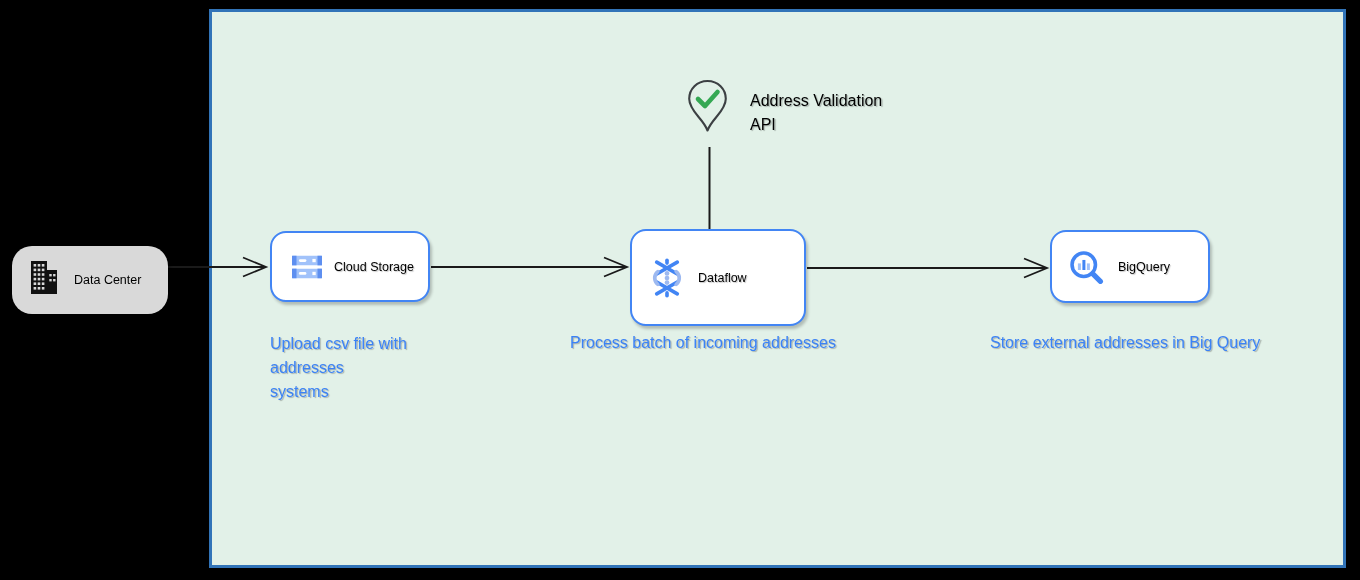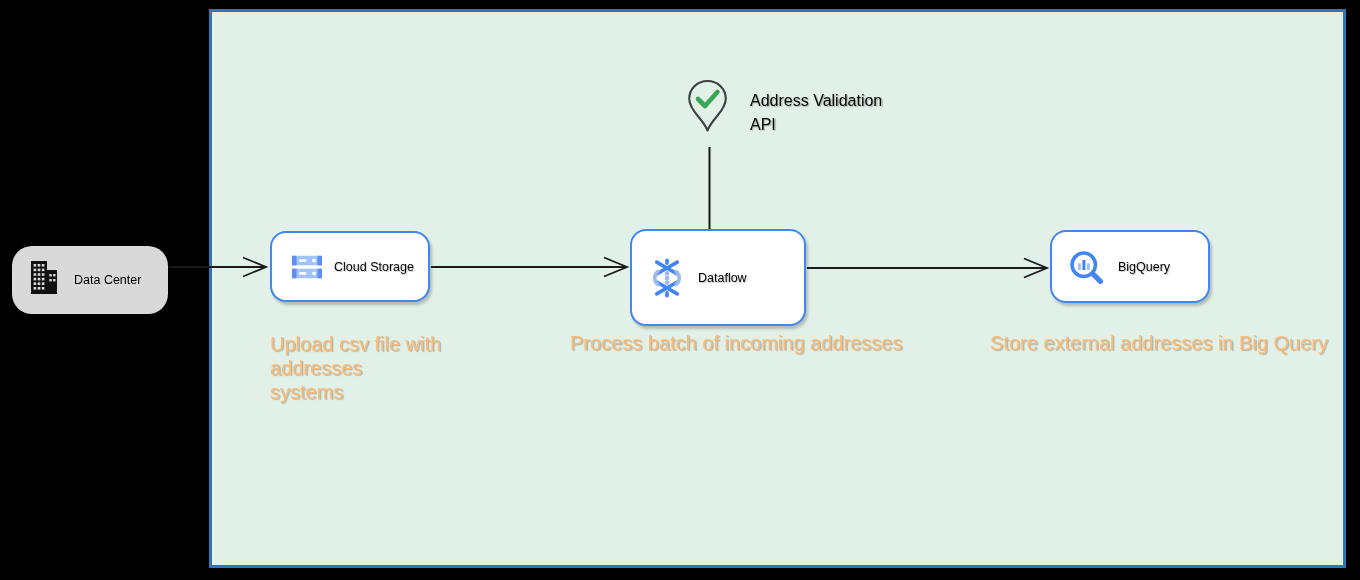--- a/index.html
+++ b/index.html
@@ -33,21 +33,21 @@
   .external-node{
     left:12px;top:232px;width:156px;height:68px;
     background:var(--external-fill,#d9d9d9);
     border-radius:20px;
     display:flex;align-items:center;
     box-shadow:2px 3px 3px rgba(0,0,0,0.4);
     margin-top:14px;
   }
   .external-node .label{font-size:12.5px;color:#000;}
   .caption{
-    font-size:20px;line-height:24px;color:#fdba74;
+    font-size:16px;line-height:24px;color:#3b82f6;
     text-shadow:1.3px 1.3px 1px rgba(0,0,0,0.25);
   }
   #overlay{left:0;top:0;width:1360px;height:580px;pointer-events:none;}
   .annotation-text{left:750px;top:89px;font-size:16px;line-height:23.5px;
     text-shadow:1.3px 1.3px 1px rgba(0,0,0,0.25);}
 </style>
 </head>
 <body>
 
 <div class="abs container"></div>

